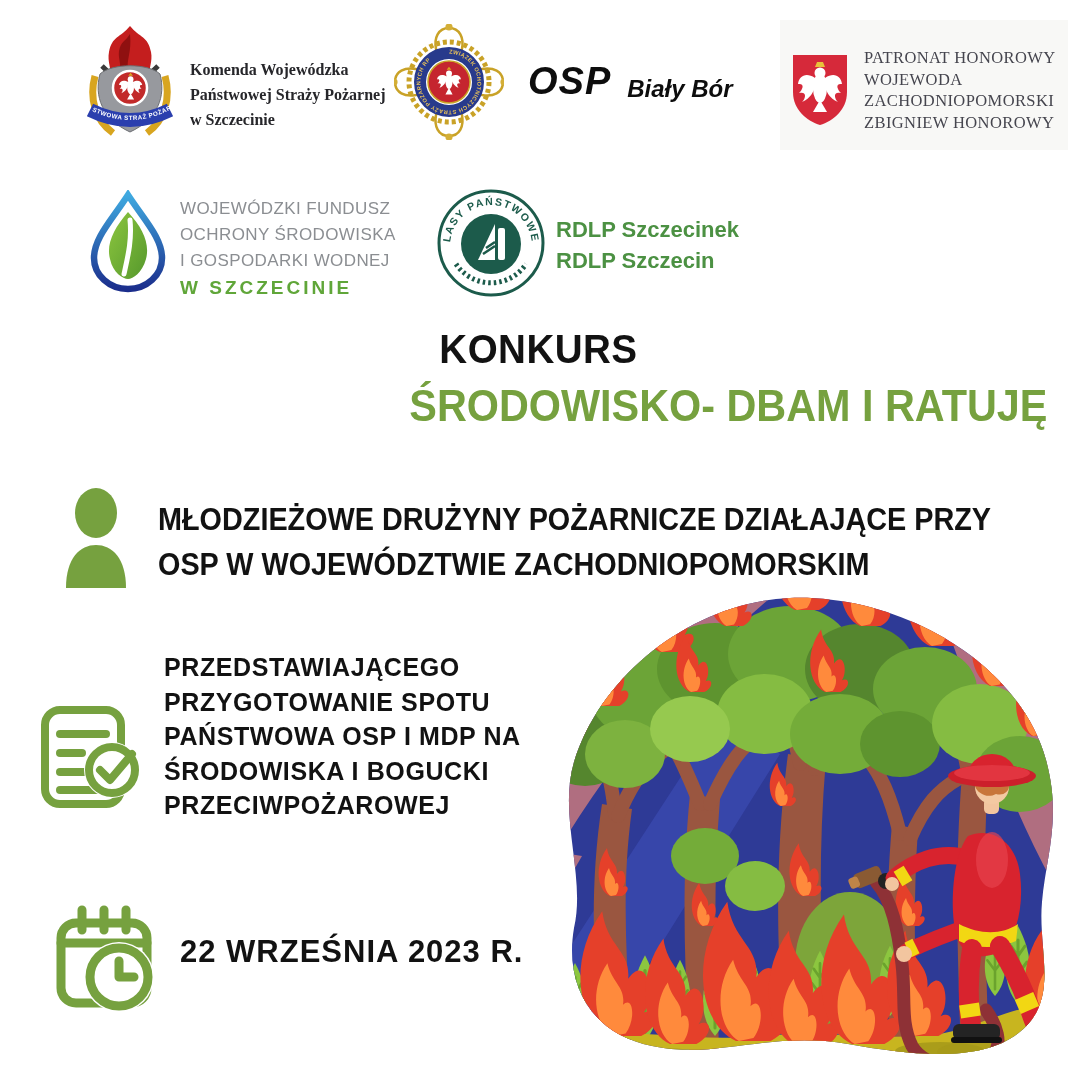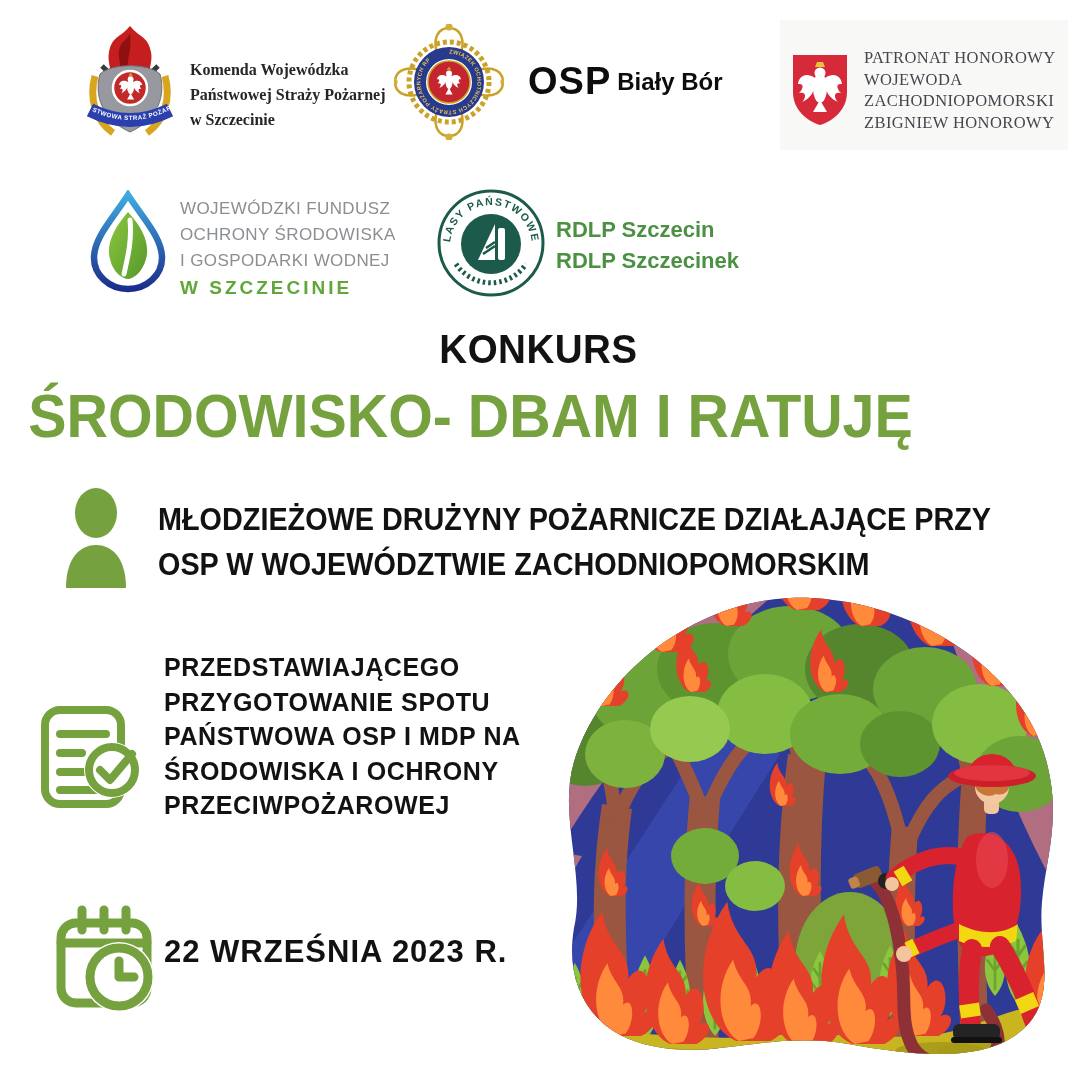--- a/index.html
+++ b/index.html
@@ -2,42 +2,42 @@
 <html style="--accent-green: #76A13F; --title-black: #121212; --serif-dark: #26262a; --patronat-text: #45454E; --patronat-bg: #F8F8F6; --wfos-gray: #8B8E92; --wfos-green: #60A639; --rdlp-green: #4C9143; --lp-green: #1C5B4B; --eagle-red: #D6293A;"><head>
 <meta charset="utf-8">
 <style>
   html,body{margin:0;padding:0;background:#e9e9e9;}
   .poster{position:relative;width:1080px;height:1080px;background:#ffffff;overflow:hidden;
           font-family:"Liberation Sans",sans-serif;}
   .abs{position:absolute;}
   
   .serif-cap{font-family:"Liberation Serif",serif;font-weight:bold;font-size:16px;line-height:25px;
              color:var(--serif-dark);}
-  .osp-line{display:flex;align-items:center;}
+  .osp-line{display:flex;align-items:flex-end;font-style:italic;}
   .osp-name{font-size:38px;font-weight:bold;letter-spacing:1px;color:#0d0d0d;}
-  .osp-unit{font-size:24px;font-weight:bold;margin-left:6px;color:#0d0d0d;}
+  .osp-unit{font-size:24px;font-weight:bold;margin-left:16px;color:#0d0d0d;}
   .patronat{background:var(--patronat-bg);}
   .patronat-text{font-family:"Liberation Serif",serif;font-size:16.5px;line-height:21.5px;
                  letter-spacing:.4px;color:var(--patronat-text);}
   .wfos-text{font-size:17px;line-height:26px;letter-spacing:.4px;color:var(--wfos-gray);}
   .wfos-city{font-size:19px;font-weight:bold;letter-spacing:3px;color:var(--wfos-green);margin-top:3px;}
   .rdlp-text{font-size:22px;line-height:31px;font-weight:bold;color:var(--rdlp-green);}
   
   .kicker{left:0;right:4px;top:326px;text-align:center;font-size:41px;font-weight:bold;
           letter-spacing:.5px;color:var(--title-black);}
-  .main-title{left:0;right:12px;top:381px;text-align:left;font-size:61px;font-weight:bold;
+  .main-title{left:0;right:12px;top:381px;text-align:right;font-size:44px;font-weight:bold;
               color:var(--accent-green);}
   .cond{display:inline-block;white-space:nowrap;transform:scaleX(.94);transform-origin:center;}
   .cond-l{display:inline-block;white-space:nowrap;transform:scaleX(.9);transform-origin:left center;}
   
   .participants{left:158px;top:497px;font-size:32px;font-weight:bold;line-height:45px;
                 color:var(--title-black);}
   .task{left:164px;top:650px;font-size:25px;font-weight:bold;line-height:34.5px;
         letter-spacing:.6px;color:var(--title-black);}
-  .date-text{left:164px;top:934px;font-size:31px;font-weight:bold;letter-spacing:1px;
+  .date-text{left:180px;top:934px;font-size:31px;font-weight:bold;letter-spacing:1px;
              color:var(--title-black);}
   svg{display:block;}
 </style>
 </head>
 <body>
 
 <div class="poster">
 
   <svg class="abs" style="left:78px;top:24px" width="104" height="120" viewBox="0 0 104 120">
     <path d="M52,2 C42,14 34,12 31,28 C29,38 34,45 32,53 H72 C70,45 75,38 73,28 C70,12 62,14 52,2 Z" fill="#C41E1E"></path>
@@ -149,22 +149,22 @@
       <textPath href="#lpArc" startOffset="50%" text-anchor="middle">LASY PAŃSTWOWE</textPath>
     </text>
     <path d="M20,76 A42,42 0 0 0 90,76" fill="none" stroke="var(--lp-green)" stroke-width="5" stroke-dasharray="2.5 3"></path>
     <circle cx="55" cy="56" r="30" fill="var(--lp-green)"></circle>
     <path d="M42,72 L59,36 L59,72 Z" fill="#ffffff"></path>
     <rect x="62" y="40" width="7" height="32" rx="2" fill="#ffffff"></rect>
     <path d="M50,60 l9,-6 M47,66 l12,-8" stroke="var(--lp-green)" stroke-width="2.5"></path>
   </svg>
 
   <div class="abs rdlp-text" style="left:556px;top:214px">
+    <div>RDLP Szczecinek</div>
     <div>RDLP Szczecin</div>
-    <div>RDLP Szczecinek</div>
   </div>
 
   <div class="abs kicker">
     <span class="cond">KONKURS</span>
   </div>
   <div class="abs main-title">
     <span class="cond">ŚRODOWISKO- DBAM I RATUJĘ</span>
   </div>
 
   <svg class="abs" style="left:62px;top:486px" width="68" height="102" viewBox="0 0 68 102">
@@ -185,21 +185,21 @@
       <path d="M22,92 H58"></path>
     </g>
     <circle cx="74" cy="72" r="28" fill="#ffffff"></circle>
     <circle cx="74" cy="72" r="23" fill="none" stroke="var(--accent-green)" stroke-width="8"></circle>
     <path d="M62,72 l10,10 l22,-26" fill="none" stroke="var(--accent-green)" stroke-width="8" stroke-linecap="round" stroke-linejoin="round"></path>
   </svg>
   <div class="abs task">
     <div>PRZEDSTAWIAJĄCEGO</div>
     <div>PRZYGOTOWANIE SPOTU</div>
     <div>PAŃSTWOWA OSP I MDP NA</div>
-    <div>ŚRODOWISKA I OCHRONY</div>
+    <div>ŚRODOWISKA I BOGUCKI</div>
     <div>PRZECIWPOŻAROWEJ</div>
   </div>
 
   <svg class="abs" style="left:52px;top:902px" width="106" height="114" viewBox="0 0 106 114">
     <g fill="none" stroke="var(--accent-green)" stroke-width="9" stroke-linecap="round" stroke-linejoin="round">
       <rect x="9" y="21" width="86" height="80" rx="15"></rect>
       <path d="M30,8 V28 M52,8 V28 M74,8 V28"></path>
       <path d="M9,41 H95"></path>
     </g>
     <circle cx="67" cy="75" r="35" fill="#ffffff"></circle>

